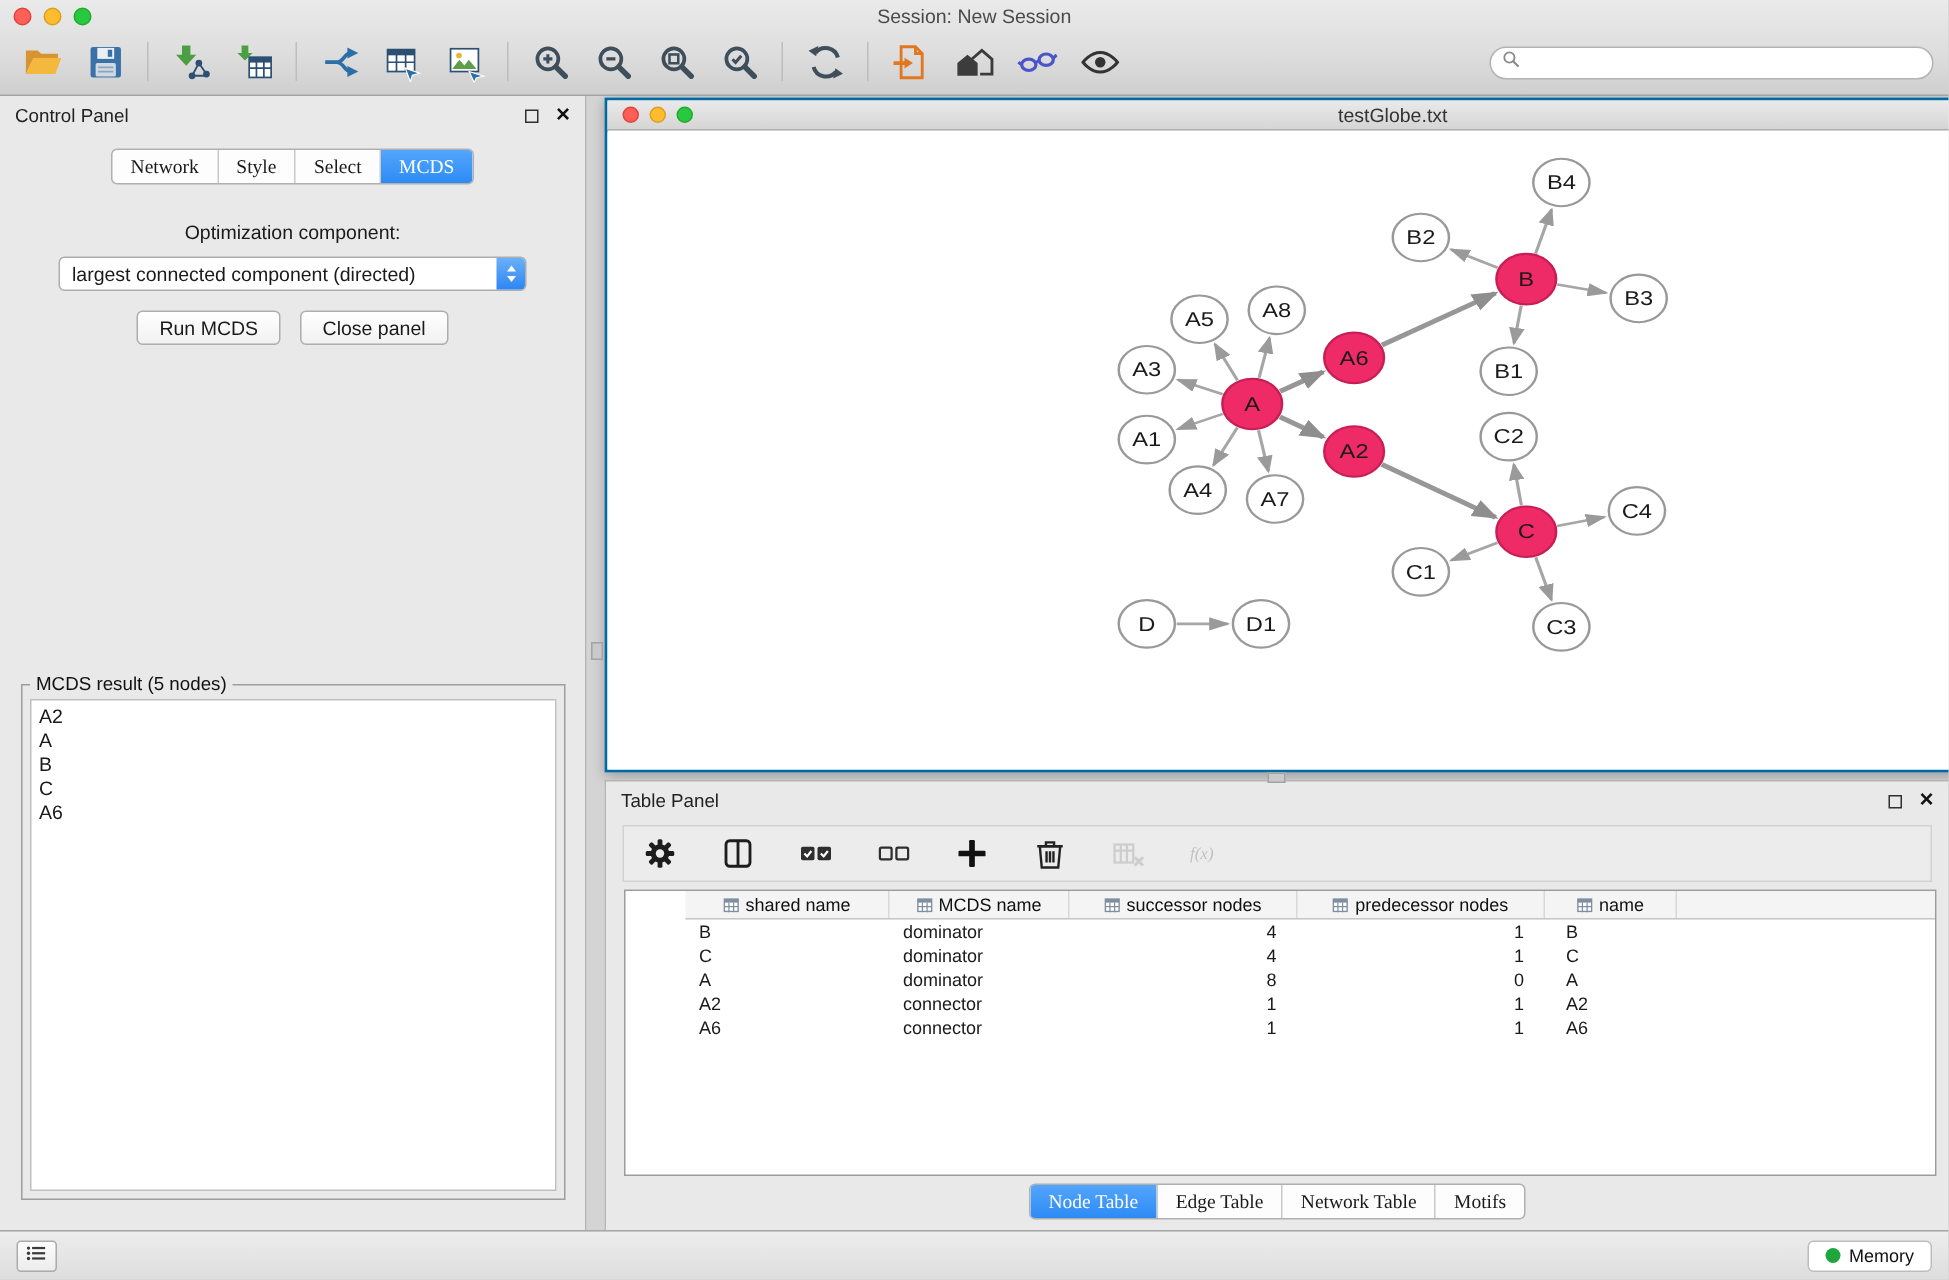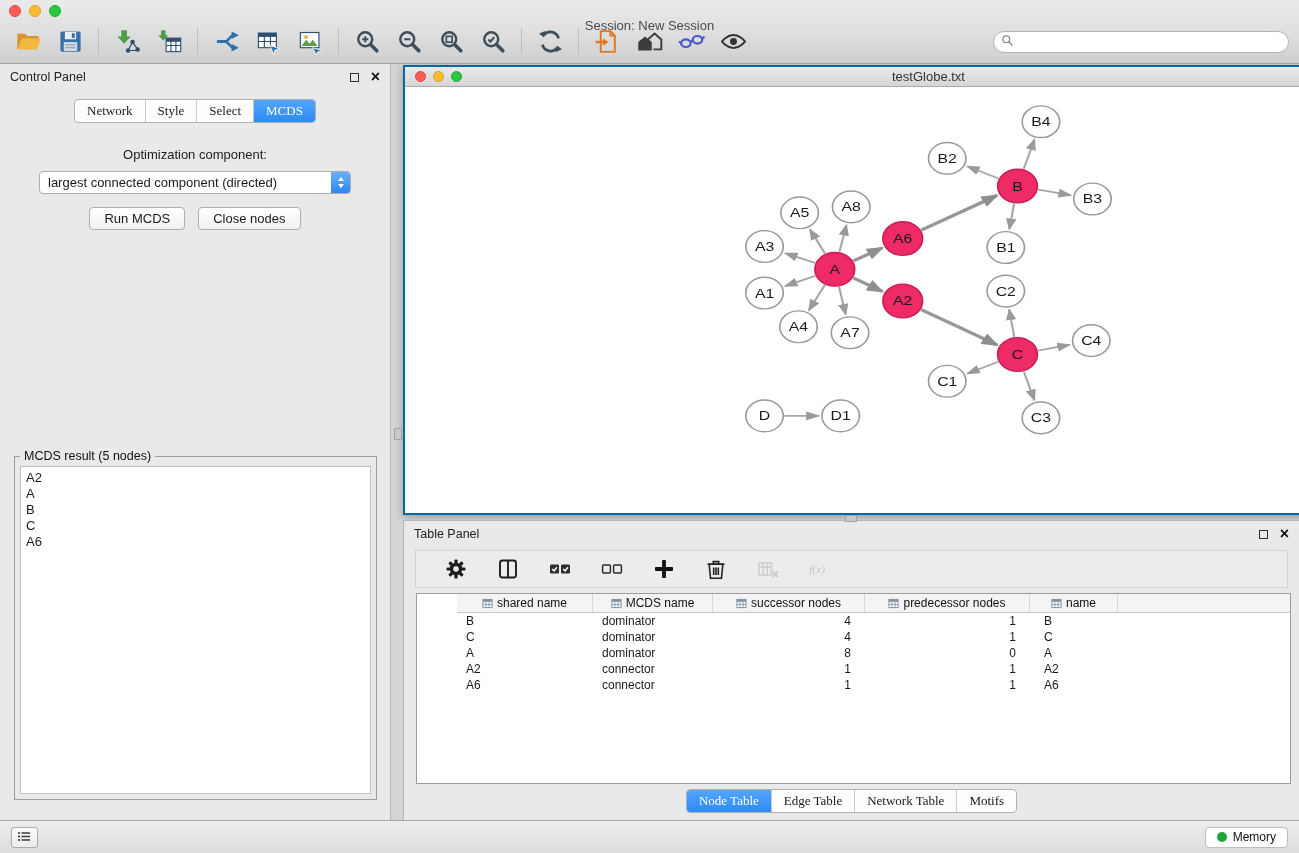--- a/index.html
+++ b/index.html
@@ -9,21 +9,21 @@
   
   .chrome { position:absolute; left:0; top:0; width:1299px; height:64px;
     background:linear-gradient(180deg,#eaeaea 0%,#dedede 55%,#cfcfcf 100%);
     border-bottom:1px solid #a3a3a3; z-index:5; }
   .traffic { position:absolute; left:9px; top:5px; display:flex; gap:8px; }
   .tl { width:12px; height:12px; border-radius:50%; display:inline-block; }
   .tl.red { background:#ff5f57; border:1px solid #e0443e; }
   .tl.yellow { background:#febc2e; border:1px solid #d9a022; }
   .tl.green { background:#28c840; border:1px solid #1ead2b; }
   .app-title { position:absolute; top:3px; left:0; width:100%; text-align:center;
-    font-size:13px; color:#4a4a4a;margin-top:15px; }
+    font-size:13px; color:#4a4a4a; }
   .toolbar { position:absolute; left:12px; bottom:3px; height:38px; display:flex; align-items:center; }
   .tb-group { display:inline-flex; align-items:center; gap:10px; }
   .tb-sep { width:1px; height:26px; background:#bdbdbd; margin:0 12px; display:inline-block; }
   .tb-icon { width:32px; height:32px; display:inline-flex; align-items:center; justify-content:center; cursor:default; }
   .tb-icon svg { width:27px; height:27px; }
   .tb-icon.disabled { opacity:.55; }
   .tb-icon.wide svg { width:42px; }
   .searchbox { position:absolute; right:10px; top:31px; width:296px; height:22px; background:#fff;
     border:1px solid #b3b3b3; border-radius:12px; display:flex; align-items:center; padding-left:7px; }
   .searchbox svg { width:13px; height:13px; }
@@ -80,21 +80,21 @@
     background:repeating-linear-gradient(135deg,transparent 0 2px,#bdbdbd 2px 3.5px); }
   .split-handle-v { position:absolute; left:394px; top:428px; width:8px; height:12px;
     background:#c9c9c9; border:1px solid #a2a2a2; z-index:4; }
   .split-handle-h { position:absolute; left:845px; top:515px; width:12px; height:7px;
     background:#c9c9c9; border:1px solid #a2a2a2; z-index:4; }
 
   
   .table-panel { position:absolute; left:403px; top:520px; width:896px; height:300px;
     background:#e9e9e9; border-left:1px solid #b5b5b5; border-top:1px solid #b5b5b5; }
   .tp-toolbar { margin:3px 11px 0; height:38px; background:#ececec; border:1px solid #d2d2d2;
-    display:flex; align-items:center; gap:20px; padding:0 24px; }
+    display:flex; align-items:center; gap:20px; padding:0 8px; }
   .tp-toolbar .tb-icon svg { width:24px; height:24px; }
   .tp-table { position:absolute; left:12px; right:8px; top:72px; bottom:36px;
     background:#fff; border:1px solid #9c9c9c; overflow:hidden;padding-left:40px; }
   .tp-header, .tr { display:grid; grid-template-columns:136px 120px 152px 165px 88px 1fr; }
   .tp-header { background:#f4f4f4; border-bottom:1px solid #c6c6c6; height:19px; }
   .th { display:flex; align-items:center; justify-content:center; gap:4px; font-size:12px;
     color:#111; border-right:1px solid #d8d8d8; overflow:hidden; white-space:nowrap; }
   .th.colF { border-right:none; }
   .th-icon { display:inline-flex; } .th-icon svg { width:11px; height:11px; }
   .tr { height:16px; align-items:center; }
@@ -293,21 +293,21 @@
   <div class="opt-label">Optimization component:</div>
   <div class="combo">
     <span>largest connected component (directed)</span>
     <span class="combo-btn">
         <i class="up"></i>
         <i class="dn"></i>
       </span>
   </div>
   <div class="btn-row">
     <button class="btn">Run MCDS</button>
-    <button class="btn">Close nodes</button>
+    <button class="btn">Close panel</button>
   </div>
   <div class="result-group">
     <span class="legend">MCDS result (5 nodes)</span>
     <div class="result-list" id="mcds-list">
         <div class="list-item">A2</div>
         <div class="list-item">A</div>
         <div class="list-item">B</div>
         <div class="list-item">C</div>
         <div class="list-item">A6</div>
       </div>

